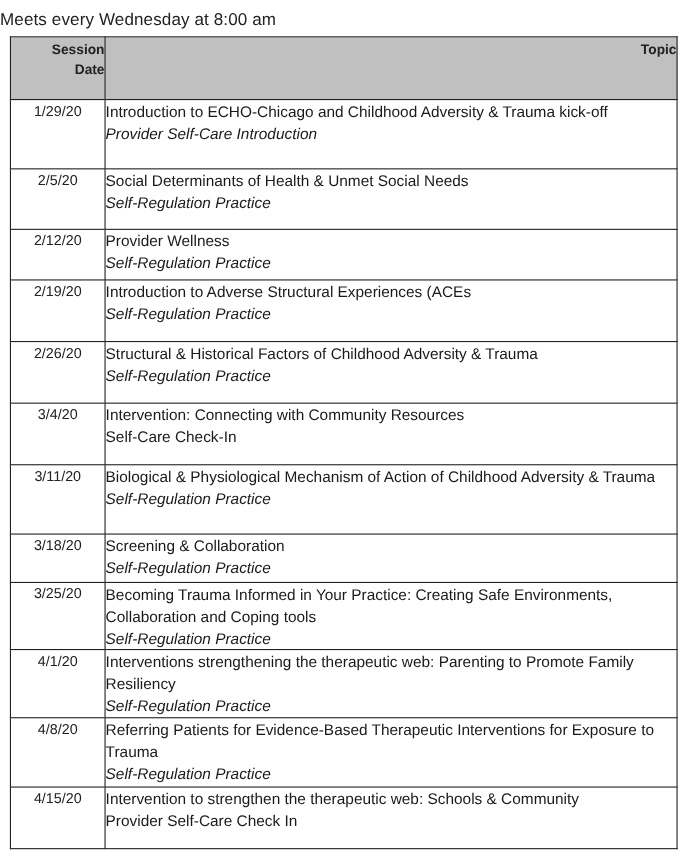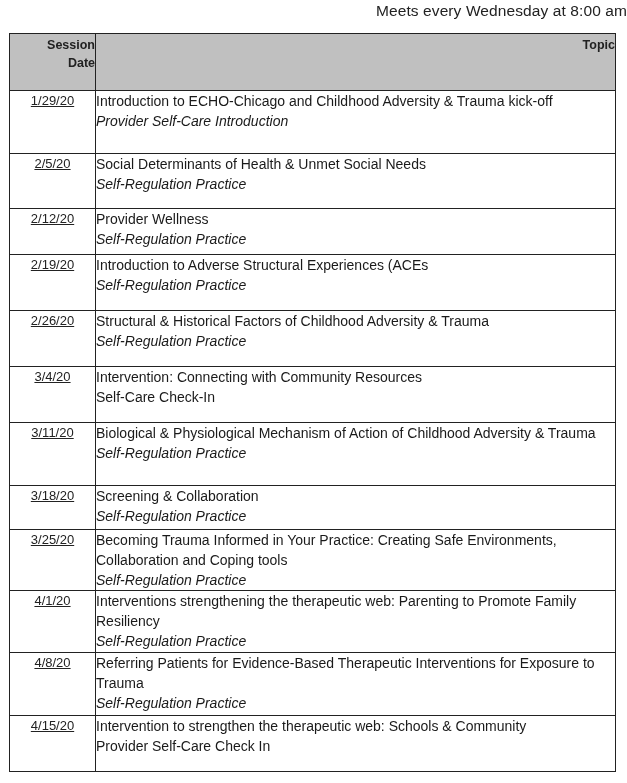--- a/index.html
+++ b/index.html
@@ -10,24 +10,24 @@
     body {
       width: 627px;
       height: 783px;
       position: relative;
       overflow: hidden;
       font-family: "Liberation Sans", "DejaVu Sans", sans-serif;
       color: #1a1a1a;
     }
     .subtitle {
       position: absolute;
-      top: 2px;
+      top: 10px;
       left: 0;
       width: 627px;
-      text-align: right;
+      text-align: left;
       font-size: 15.5px;
       letter-spacing: 0.1px;
       color: #222;
     }
     table.schedule {
       position: absolute;
       top: 33px;
       left: 9px;
       width: 606px;
       border-collapse: collapse;
@@ -50,21 +50,20 @@
       padding-top: 2px;
       color: #222;
     }
     col.c-date { width: 86px; }
     col.c-topic { width: 520px; }
     td.date {
       text-align: center;
       font-size: 13px;
       padding-top: 2px;
       color: #222;
-      text-decoration: underline;
     }
     td.topic {
       padding-left: 7px;
       padding-right: 4px;
       padding-top: 1px;
     }
     .topic-title {
       display: block;
     }
     .practice {

